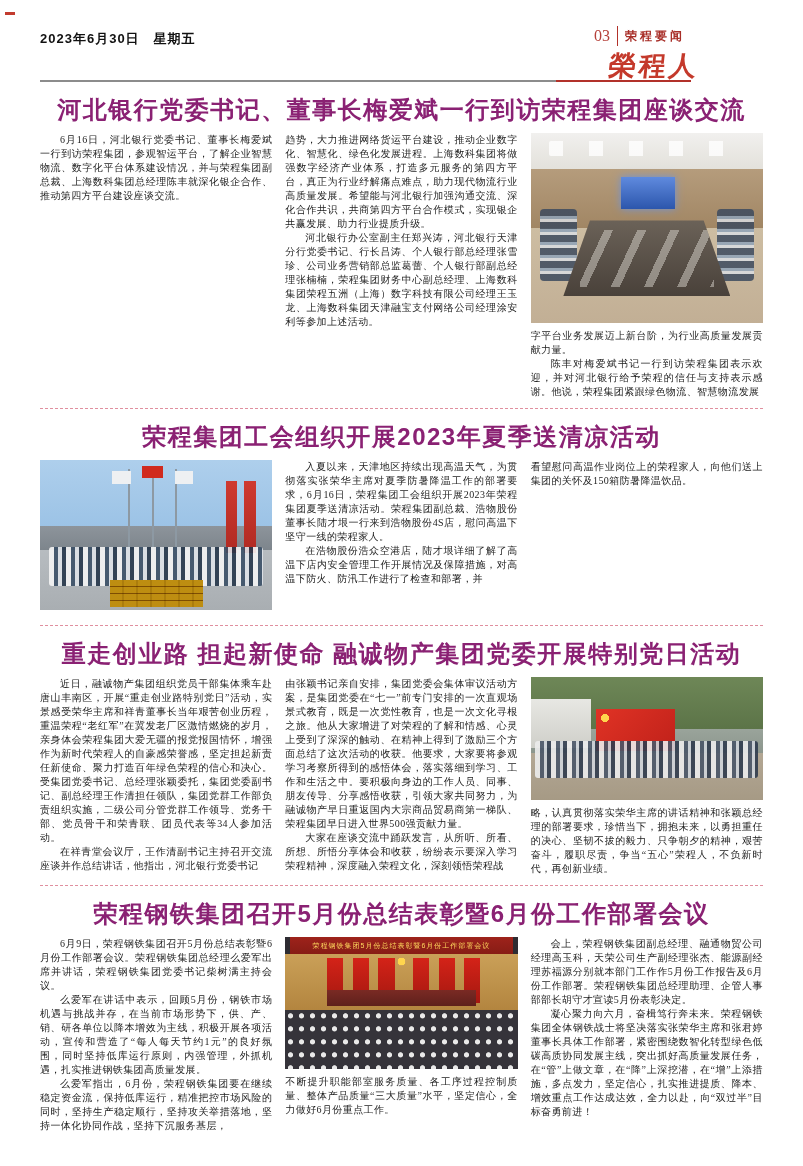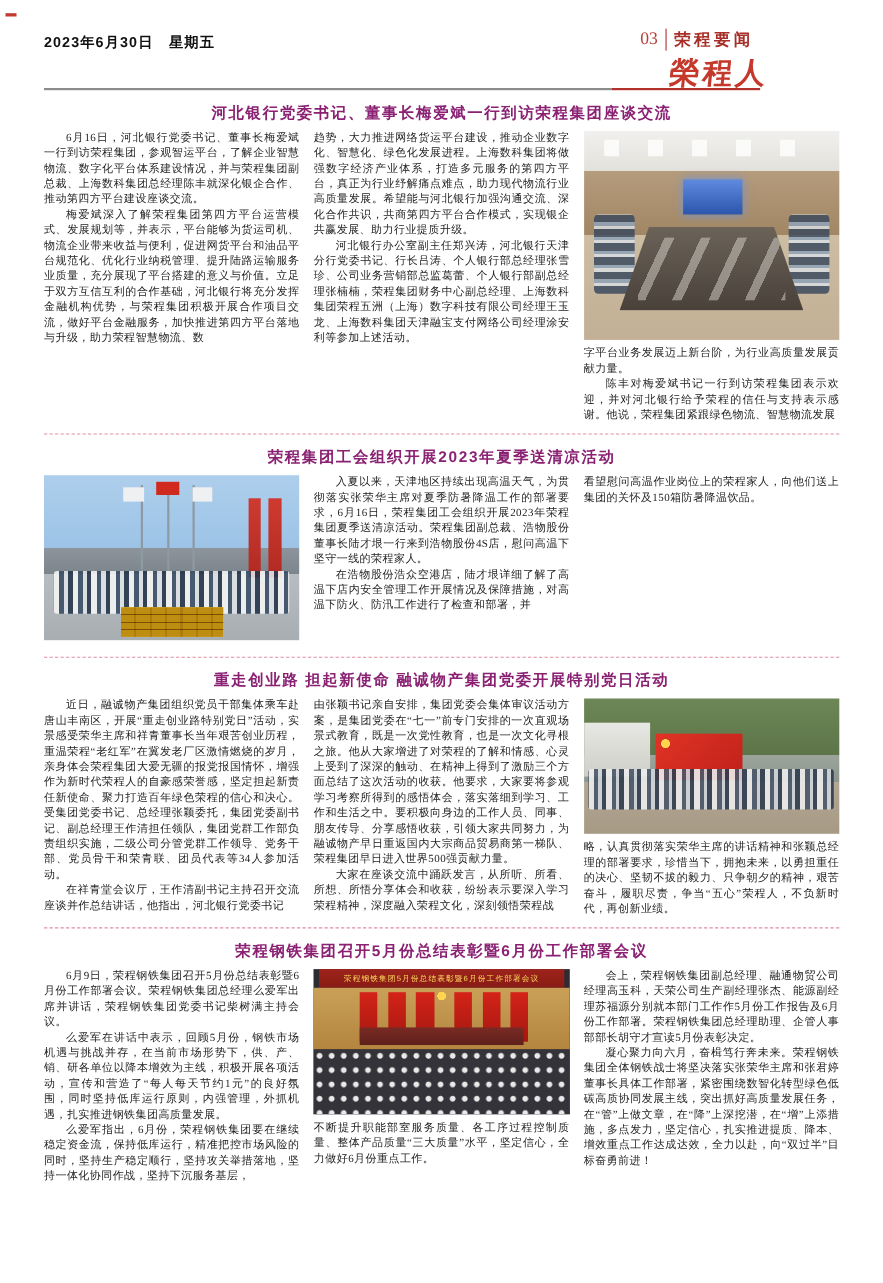--- a/index.html
+++ b/index.html
@@ -11,33 +11,33 @@
   .corner-mark{position:absolute;left:5px;top:12px;width:10px;height:3px;background:#c23b2e;}
 
   
   .hdr{position:relative;padding-top:30px;height:48px;}
   .hdr-date{font-family:"Liberation Sans","DejaVu Sans",sans-serif;font-weight:bold;
     font-size:13px;color:#111;letter-spacing:1px;}
   .hdr-right{position:absolute;right:78px;top:26px;display:flex;align-items:center;gap:7px;}
   .hdr-pagenum{font-family:"Liberation Serif",serif;font-size:16px;color:#b5403a;}
   .hdr-vline{width:1px;height:20px;background:#b2312a;}
   .hdr-section{font-family:Liberation Sans, sans-serif;font-weight:bold;
-    font-size:15px;color:#a82e28;letter-spacing:3px;}
+    font-size:12px;color:#a82e28;letter-spacing:3px;}
   .masthead{position:absolute;right:-32px;top:22px;width:108px;text-align:left;
     font-family:"DejaVu Serif",serif;font-weight:bold;font-size:27px;color:#c4392b;
     letter-spacing:3px;transform:skewX(-6deg);}
   .rule-row{display:flex;align-items:center;height:2px;margin-top:2px;}
   .rule-gray{flex:1;height:2px;background:#8c8c8c;}
   .rule-red{width:135px;height:2px;background:#b2312a;}
   .rule-space{width:72px;}
 
   
   h2.headline{margin:12px 0 7px 0;text-align:center;color:#8a2173;
     font-family:"Liberation Sans","DejaVu Sans",sans-serif;font-weight:bold;
-    font-size:14px;letter-spacing:1.5px;}
+    font-size:24px;letter-spacing:1.5px;}
   .cols{display:flex;gap:13px;}
   .col{flex:1;min-width:0;}
   .col p{margin:0;font-size:10px;line-height:1.4;text-align:justify;
     text-indent:2em;letter-spacing:0.4px;}
   .col p.noindent{text-indent:0;}
   .sep{border:0;border-top:1px dashed #e08f9f;margin:9px 0 2px 0;}
 
   
   .photo{position:relative;width:100%;overflow:hidden;margin-bottom:6px;}
 
@@ -129,21 +129,20 @@
     <span class="rule-gray"></span>
     <span class="rule-red"></span>
     <span class="rule-space"></span>
   </div>
 
   <article>
     <h2 class="headline">河北银行党委书记、董事长梅爱斌一行到访荣程集团座谈交流</h2>
     <div class="cols">
       <div class="col">
           <p>6月16日，河北银行党委书记、董事长梅爱斌一行到访荣程集团，参观智运平台，了解企业智慧物流、数字化平台体系建设情况，并与荣程集团副总裁、上海数科集团总经理陈丰就深化银企合作、推动第四方平台建设座谈交流。</p>
-          <p>梅爱斌深入了解荣程集团第四方平台运营模式、发展规划等，并表示，平台能够为货运司机、物流企业带来收益与便利，促进网货平台和油品平台规范化、优化行业纳税管理、提升陆路运输服务业质量，充分展现了平台搭建的意义与价值。立足于双方互信互利的合作基础，河北银行将充分发挥金融机构优势，与荣程集团积极开展合作项目交流，做好平台金融服务，加快推进第四方平台落地与升级，助力荣程智慧物流、数</p>
         </div>
       <div class="col">
           <p class="noindent">趋势，大力推进网络货运平台建设，推动企业数字化、智慧化、绿色化发展进程。上海数科集团将做强数字经济产业体系，打造多元服务的第四方平台，真正为行业纾解痛点难点，助力现代物流行业高质量发展。希望能与河北银行加强沟通交流、深化合作共识，共商第四方平台合作模式，实现银企共赢发展、助力行业提质升级。</p>
           <p>河北银行办公室副主任郑兴涛，河北银行天津分行党委书记、行长吕涛、个人银行部总经理张雪珍、公司业务营销部总监葛蕾、个人银行部副总经理张楠楠，荣程集团财务中心副总经理、上海数科集团荣程五洲（上海）数字科技有限公司经理王玉龙、上海数科集团天津融宝支付网络公司经理涂安利等参加上述活动。</p>
         </div>
       <div class="col">
         <div class="photo photo-a1">
           <div class="lights"></div>
           <div class="screen"></div>
           <div class="people-l"></div>

